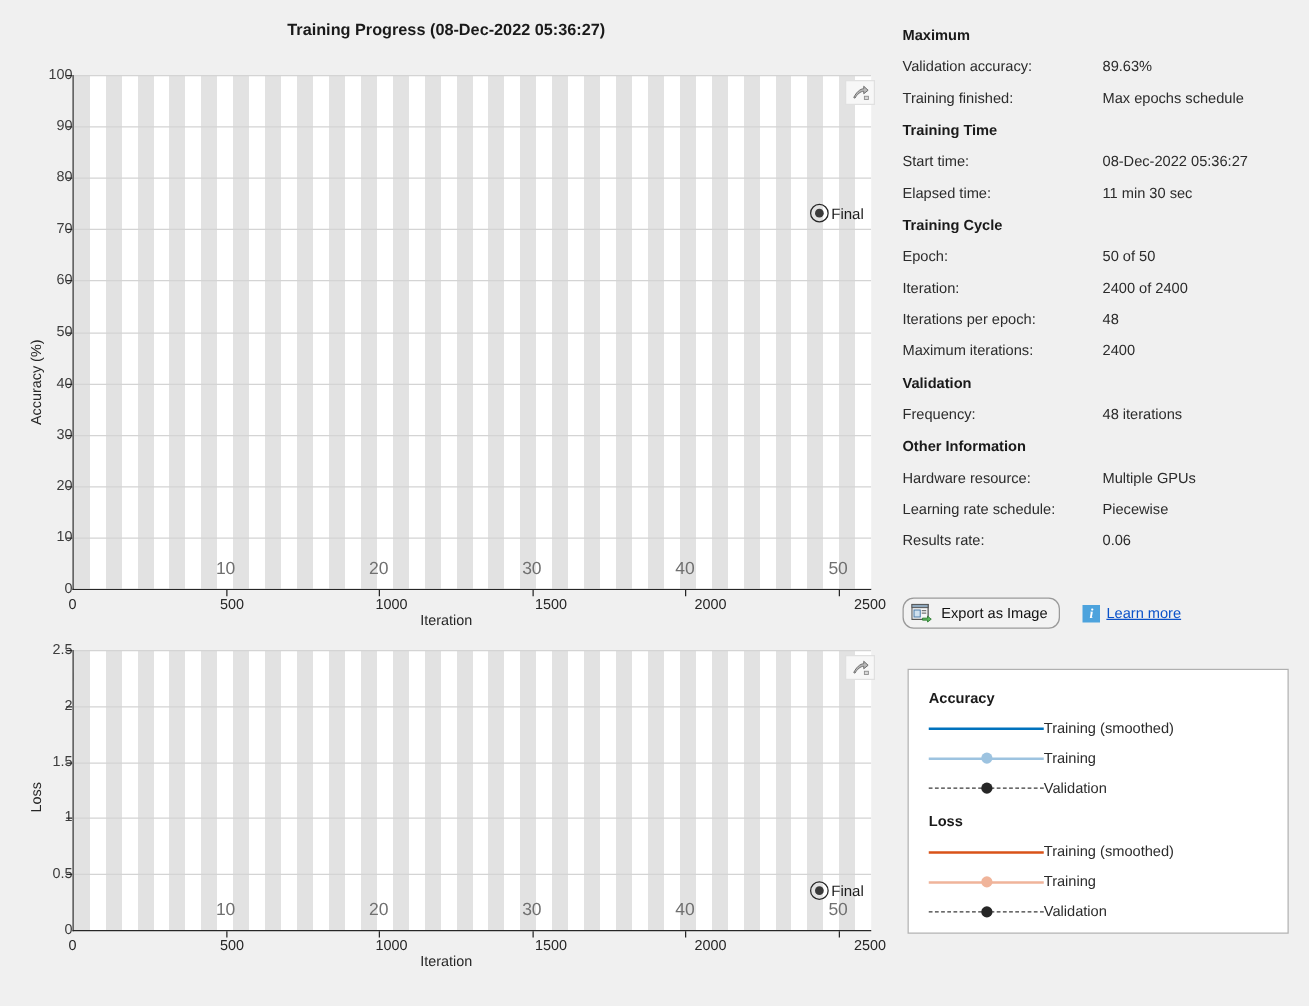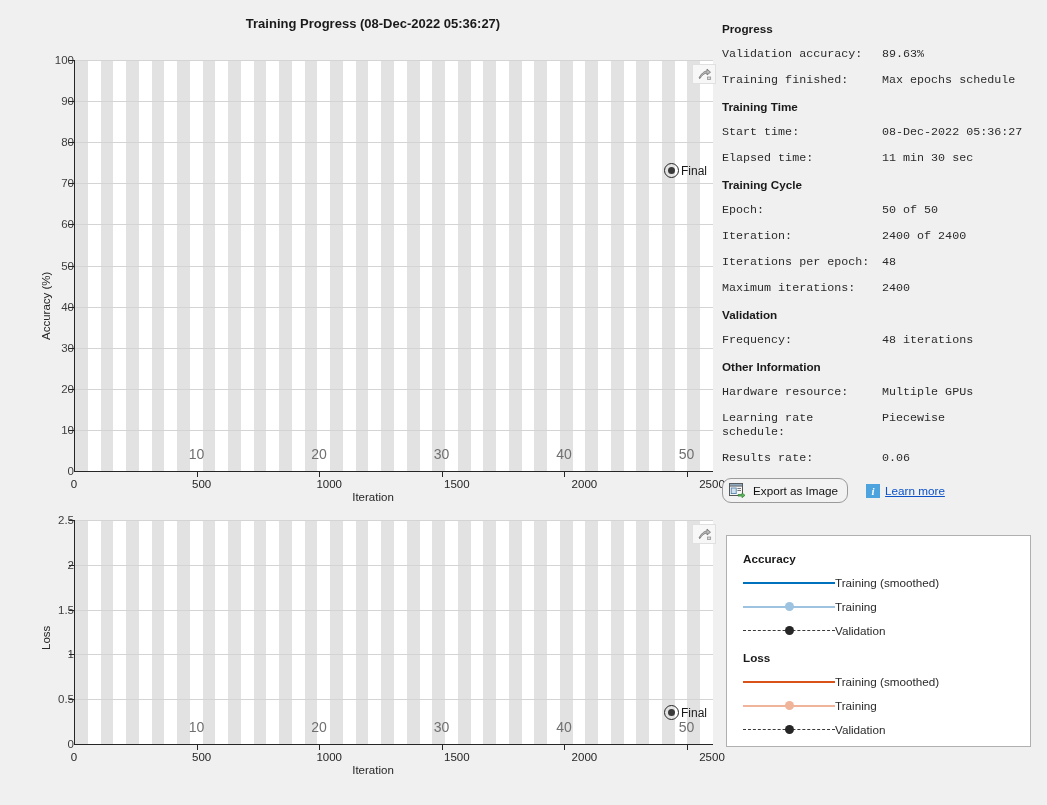--- a/index.html
+++ b/index.html
@@ -7,21 +7,21 @@
     width:1047px;height:805px;
     background:#f0f0f0;
     font-family:"Liberation Sans", sans-serif;
     color:#000;
     overflow:hidden;
     position:relative;
   }
   .root{position:absolute;inset:0;}
 
   
-  .charts{position:absolute;left:16px;top:0;width:714px;height:805px;}
+  .charts{position:absolute;left:0;top:0;width:714px;height:805px;}
 
   .chart-title{
     position:absolute;left:0;top:16px;width:714px;
     text-align:center;font-size:13px;font-weight:bold;color:#1a1a1a;
   }
 
   .panel{position:absolute;}
   .acc-panel{left:0;top:50px;width:714px;height:440px;}
   .loss-panel{left:0;top:500px;width:714px;height:290px;}
 
@@ -68,21 +68,21 @@
 
   .finalwrap{position:absolute;display:flex;align-items:center;gap:2px;}
   .finalring{width:15px;height:15px;border:1.6px solid #262626;border-radius:50%;
     display:flex;align-items:center;justify-content:center;box-sizing:border-box;background:transparent;}
   .finaldot{width:7px;height:7px;border-radius:50%;background:#3a3a3a;}
   .finaltext{font-size:12px;color:#1a1a1a;}
 
   
   .info{position:absolute;left:722px;top:0;width:325px;height:805px;}
   .sec-head{font-size:11.7px;font-weight:bold;color:#1a1a1a;margin:13px 0 0 0;}
-  .row{display:flex;margin-top:12px;font-size:11.7px;color:#2b2b2b;font-family:Liberation Mono, monospace;}
+  .row{display:flex;margin-top:12px;font-size:11.7px;color:#2b2b2b;}
   .row .k{width:160px;flex:0 0 160px;}
   .row .v{flex:1;}
   .info-inner{position:absolute;left:0;top:22px;right:10px;}
 
   .btnrow{position:absolute;left:0;top:478px;display:flex;gap:18px;}
   .export-btn{
     display:flex;align-items:center;gap:7px;
     background:#f2f2f2;border:1px solid #9a9a9a;border-radius:9px;
     padding:4px 9px 4px 6px;font-size:11.7px;color:#111;cursor:pointer;
   }
@@ -375,21 +375,21 @@
         <div class="xtick" style="left:638px;top:6px;">2500</div>
       </div>
 
       <div class="xlabel" style="left:0;top:264px;">Iteration</div>
     </div>
   </div>
 
   <div class="info">
     <div class="info-inner">
 
-      <div class="sec-head" style="margin-top:0;">Progress</div>
+      <div class="sec-head" style="margin-top:0;">Maximum</div>
       <div class="row">
         <div class="k">Validation accuracy:</div>
         <div class="v">89.63%</div>
       </div>
       <div class="row">
         <div class="k">Training finished:</div>
         <div class="v">Max epochs schedule</div>
       </div>
 
       <div class="sec-head">Training Time</div>

